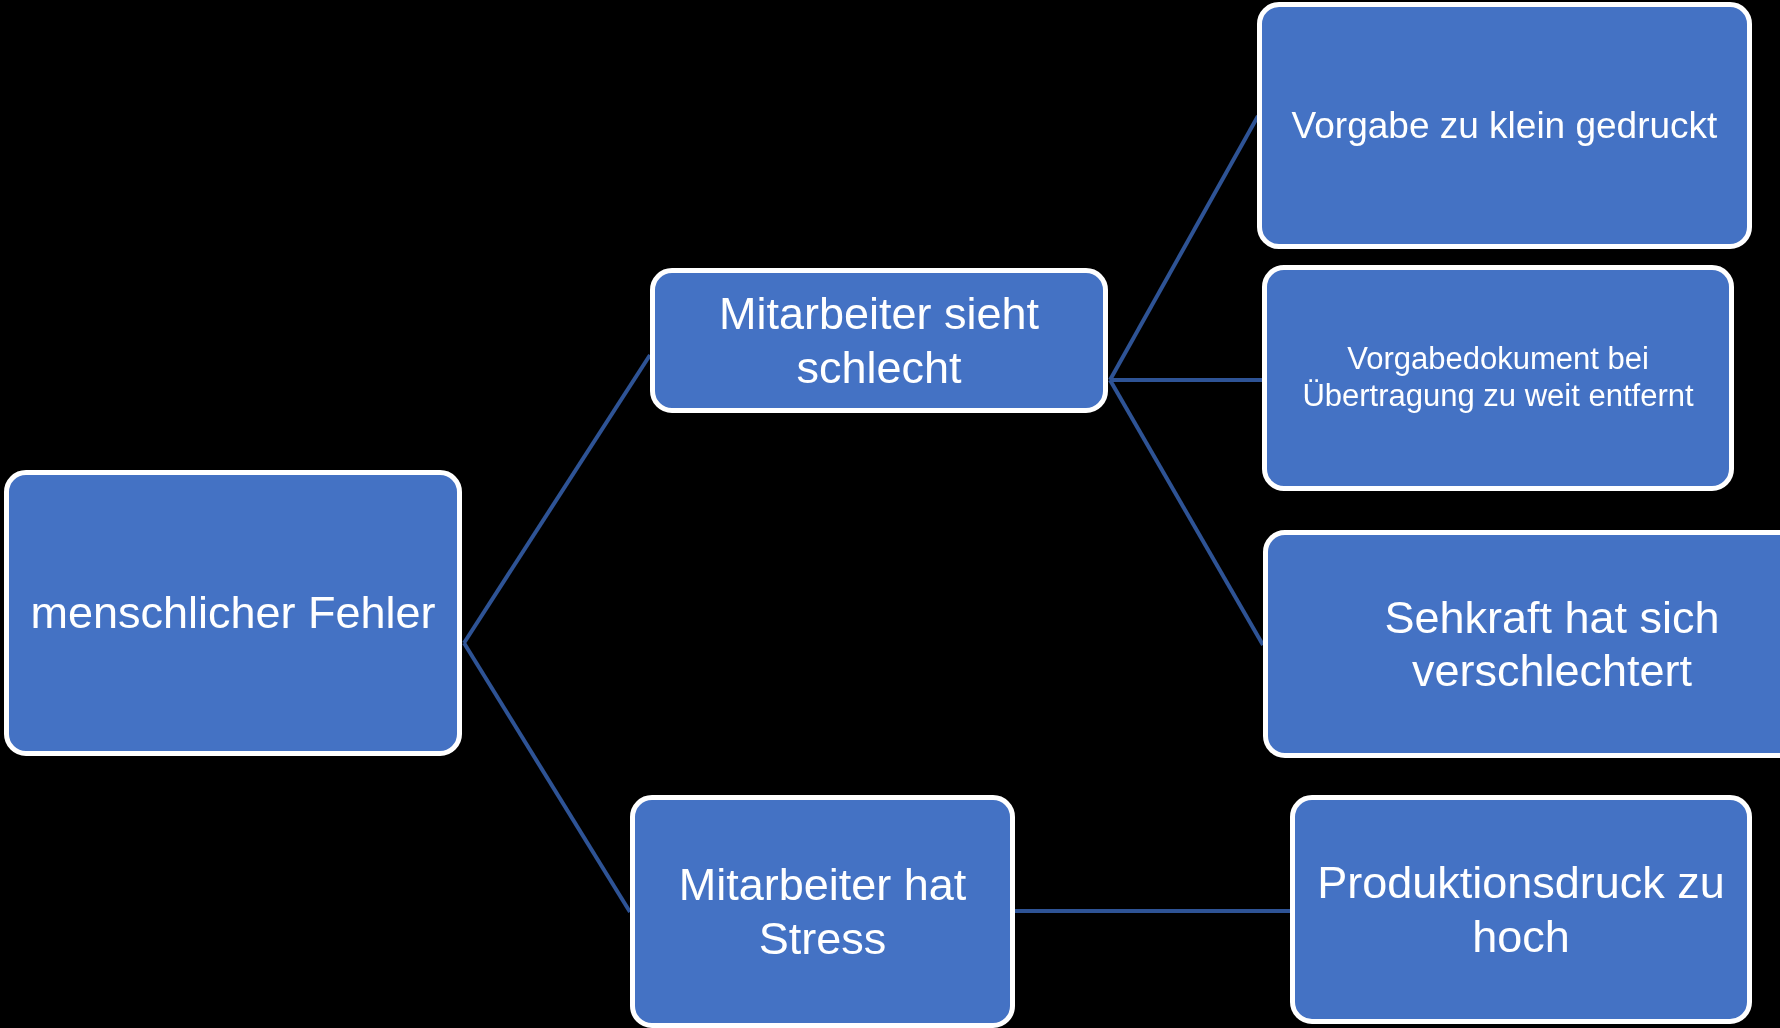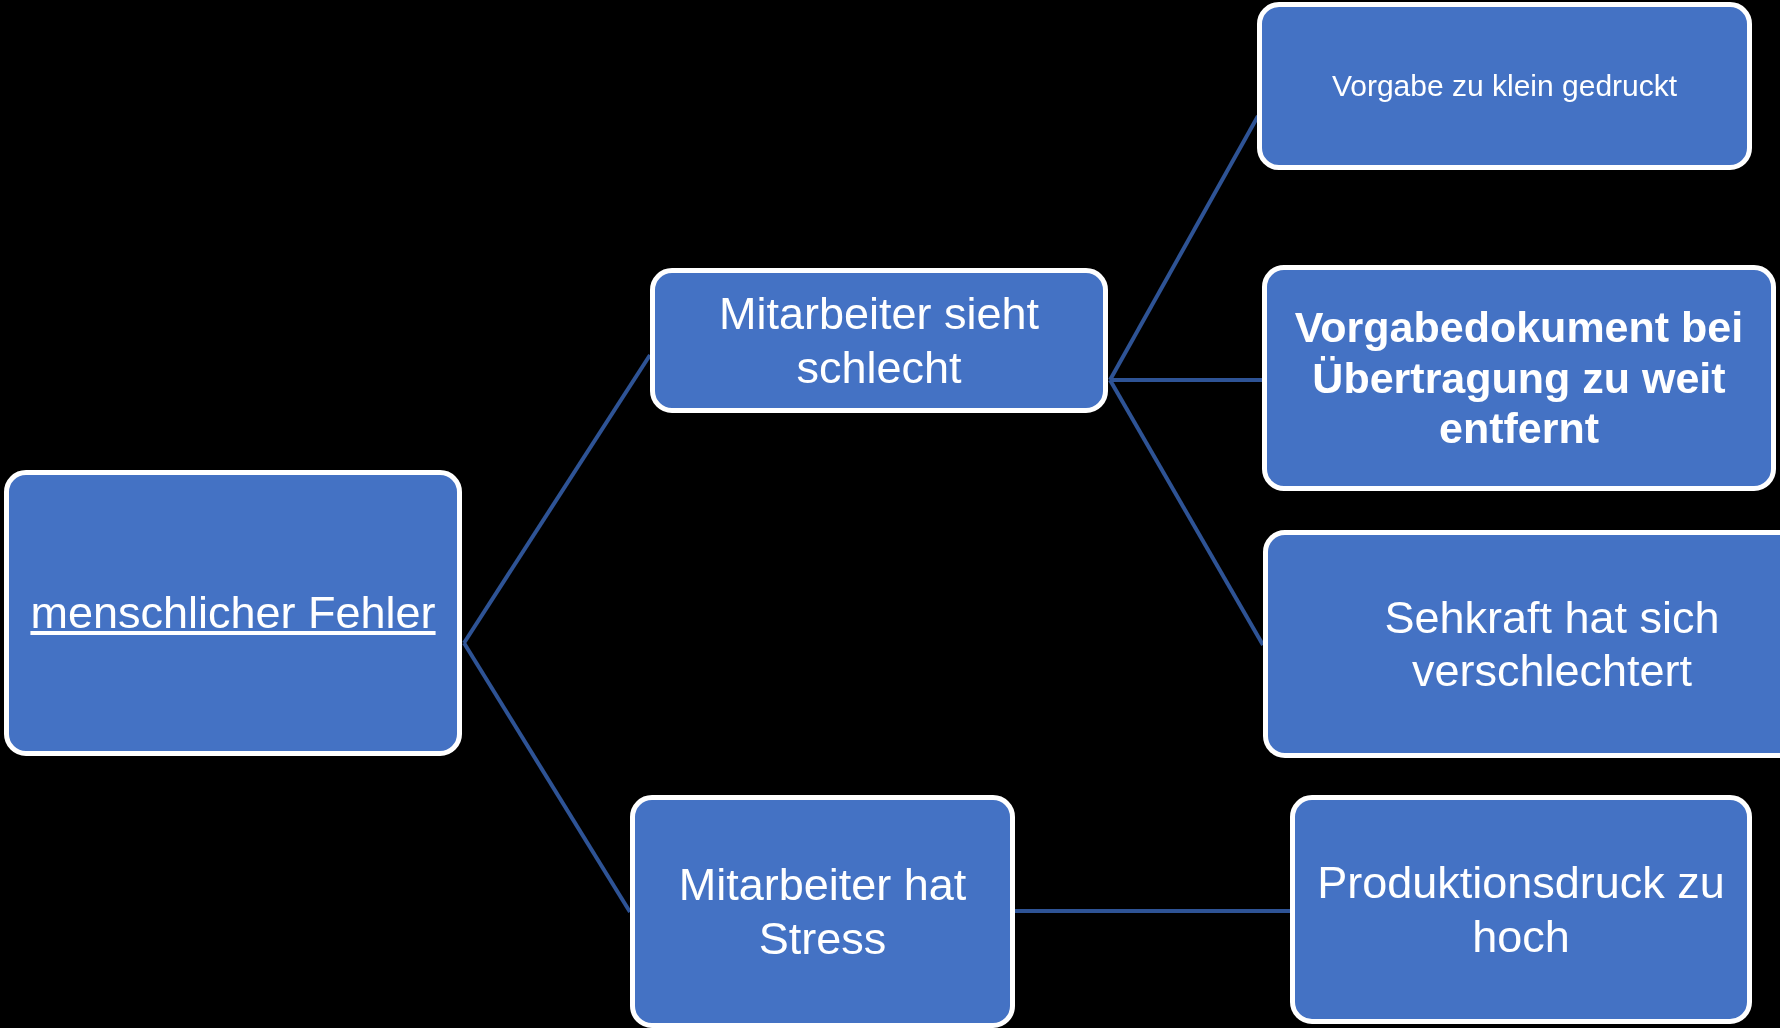--- a/index.html
+++ b/index.html
@@ -37,25 +37,25 @@
     font-weight: 400;
     line-height: 1.18;
     padding: 6px 14px;
     z-index: 2;
   }
   .node .label {
     display: block;
     width: 100%;
   }
   
-  #node-root        { left: 4px;    top: 470px; width: 458px; height: 286px; font-size: 45px; text-decoration: underline; }
+  #node-root        { left: 4px;    top: 470px; width: 458px; height: 286px; font-size: 45px; }
   #node-sieht       { left: 650px;  top: 268px; width: 458px; height: 145px; font-size: 45px; }
   #node-stress      { left: 630px;  top: 795px; width: 385px; height: 233px; font-size: 45px; border-bottom-left-radius: 22px; }
-  #node-klein       { left: 1257px; top: 2px;   width: 495px; height: 168px; font-size: 30px; text-align: center; }
-  #node-dokument    { left: 1262px; top: 265px; width: 514px; height: 226px; font-size: 43px; font-weight: bold; }
+  #node-klein       { left: 1257px; top: 2px;   width: 495px; height: 247px; font-size: 37px; text-align: center; }
+  #node-dokument    { left: 1262px; top: 265px; width: 472px; height: 226px; font-size: 31px; }
   #node-sehkraft    { left: 1263px; top: 530px; width: 578px; height: 228px; font-size: 45px; }
   #node-produktion  { left: 1290px; top: 795px; width: 462px; height: 229px; font-size: 45px; }
 </style>
 </head>
 <body>
 
 <div id="canvas">
 
   <svg id="connectors" viewBox="0 0 1780 1028" xmlns="http://www.w3.org/2000/svg">
     <g fill="none" stroke="#2E5395" stroke-width="4" stroke-linecap="butt">

